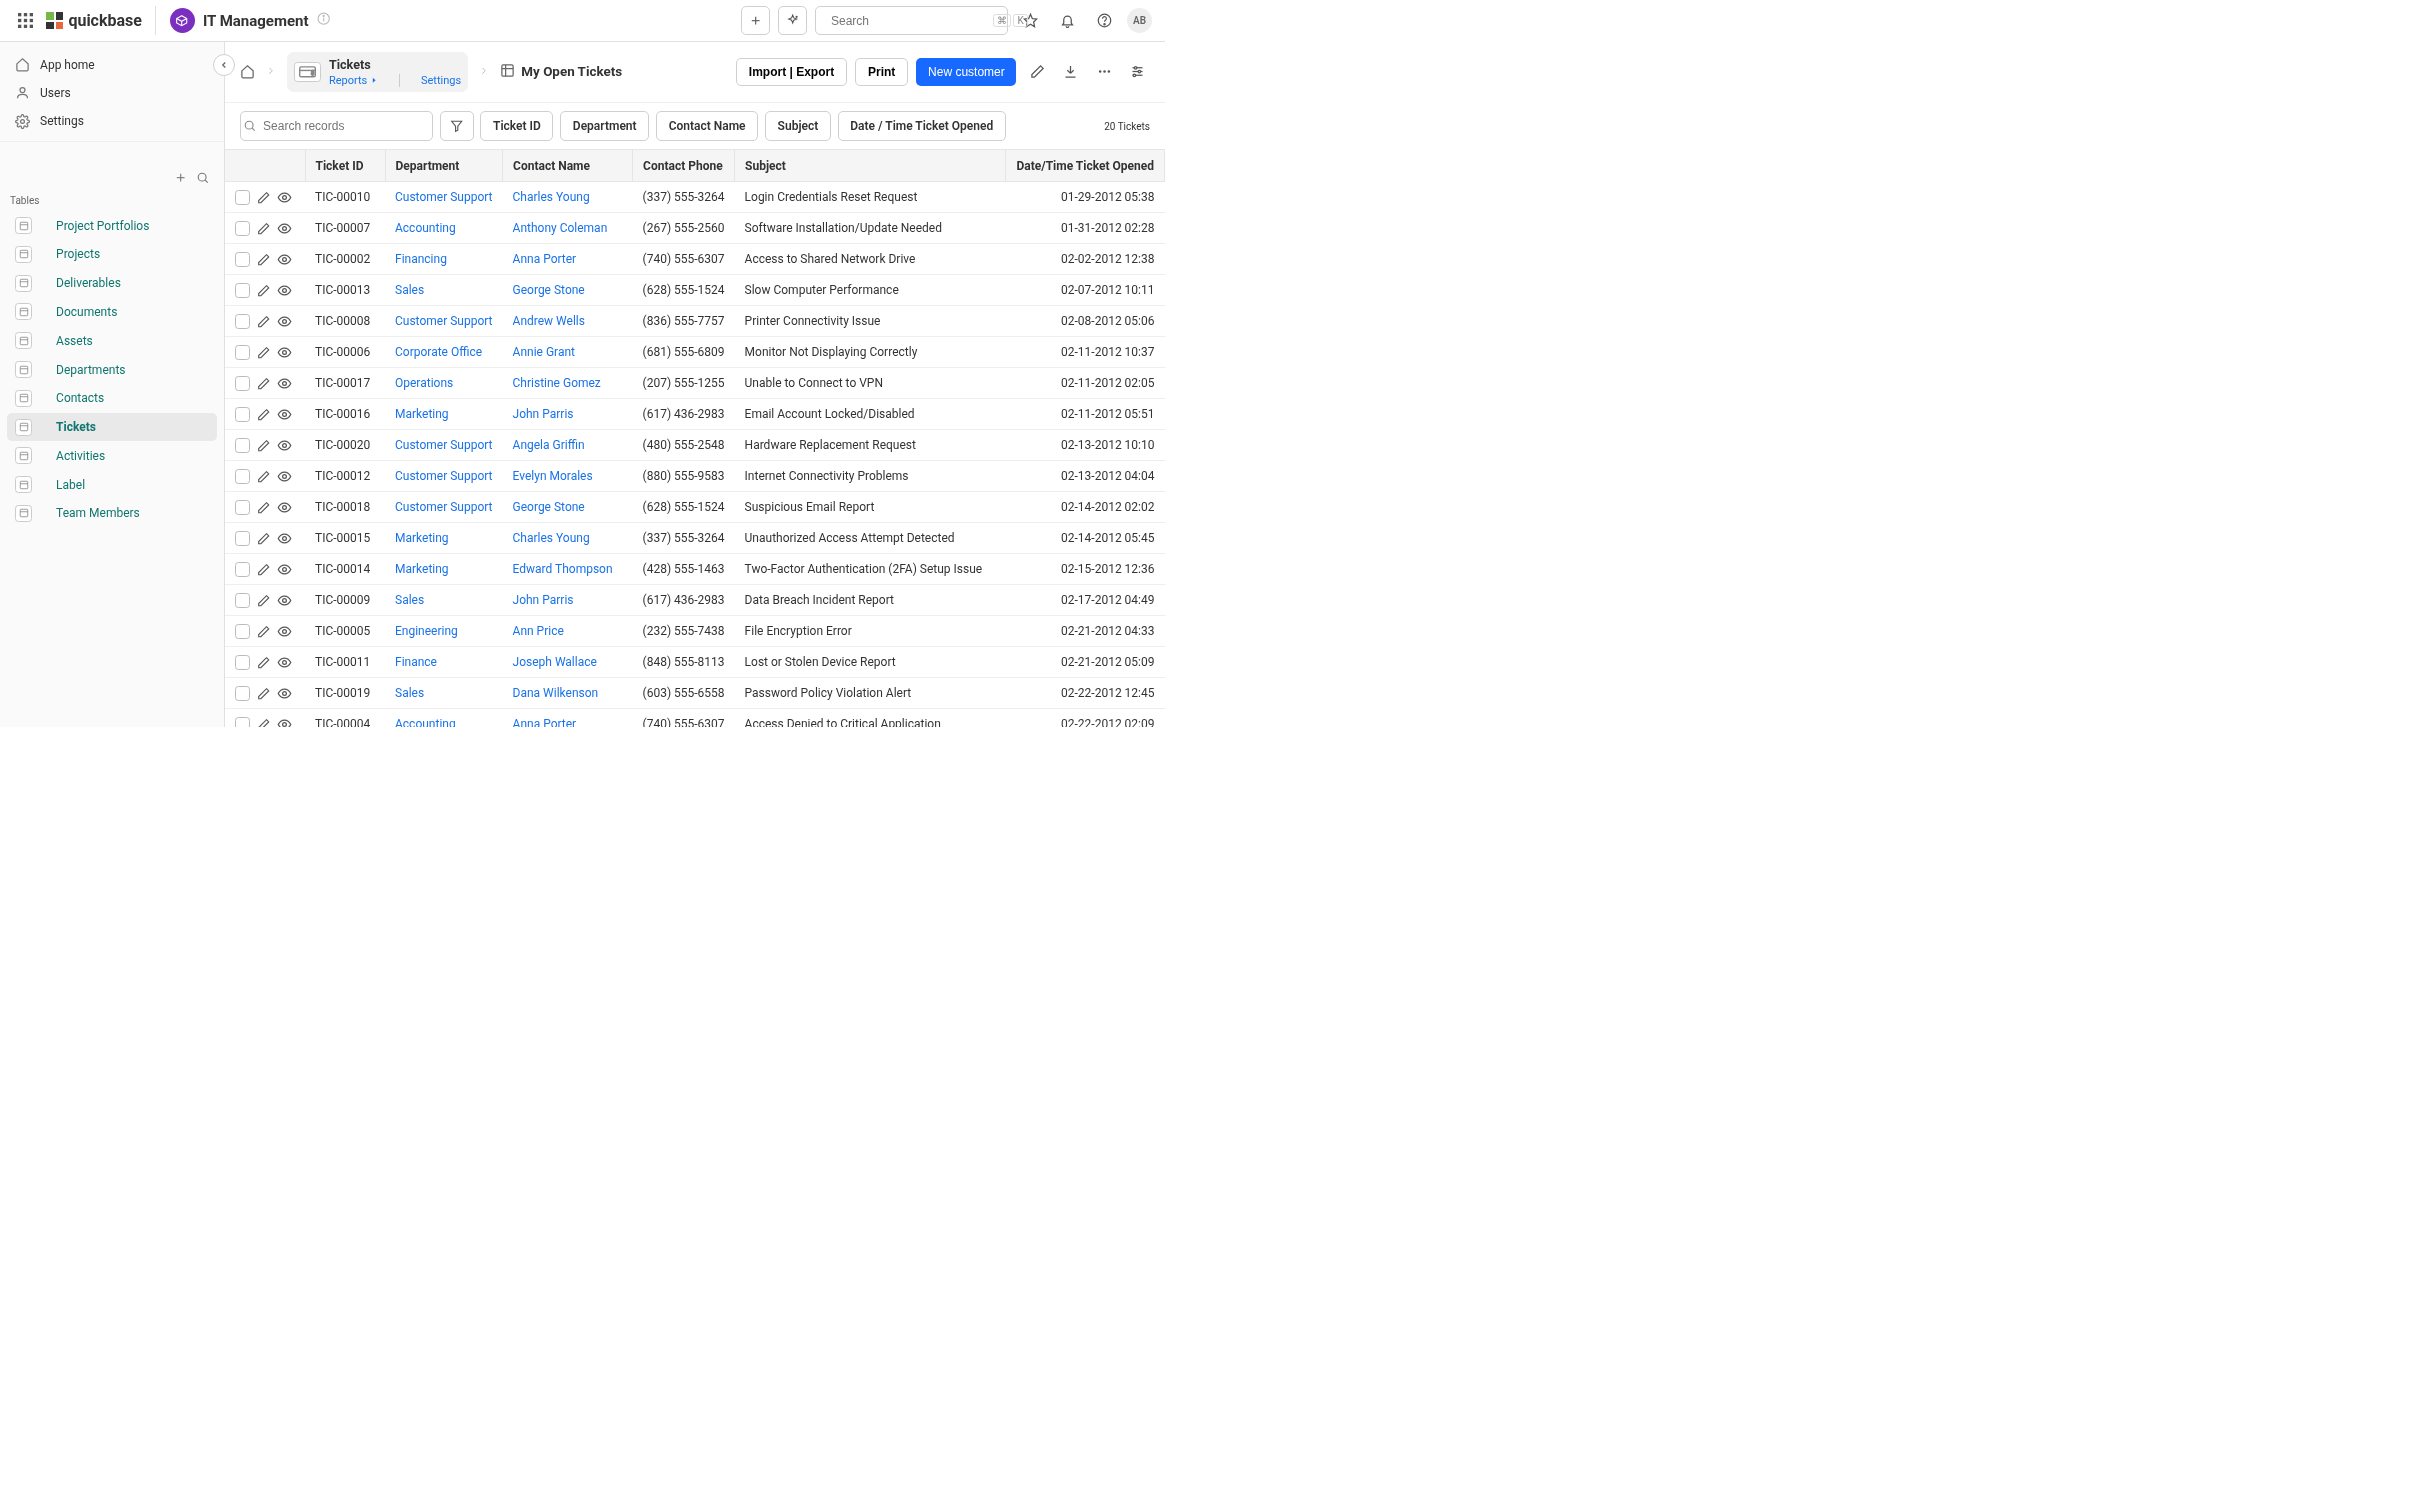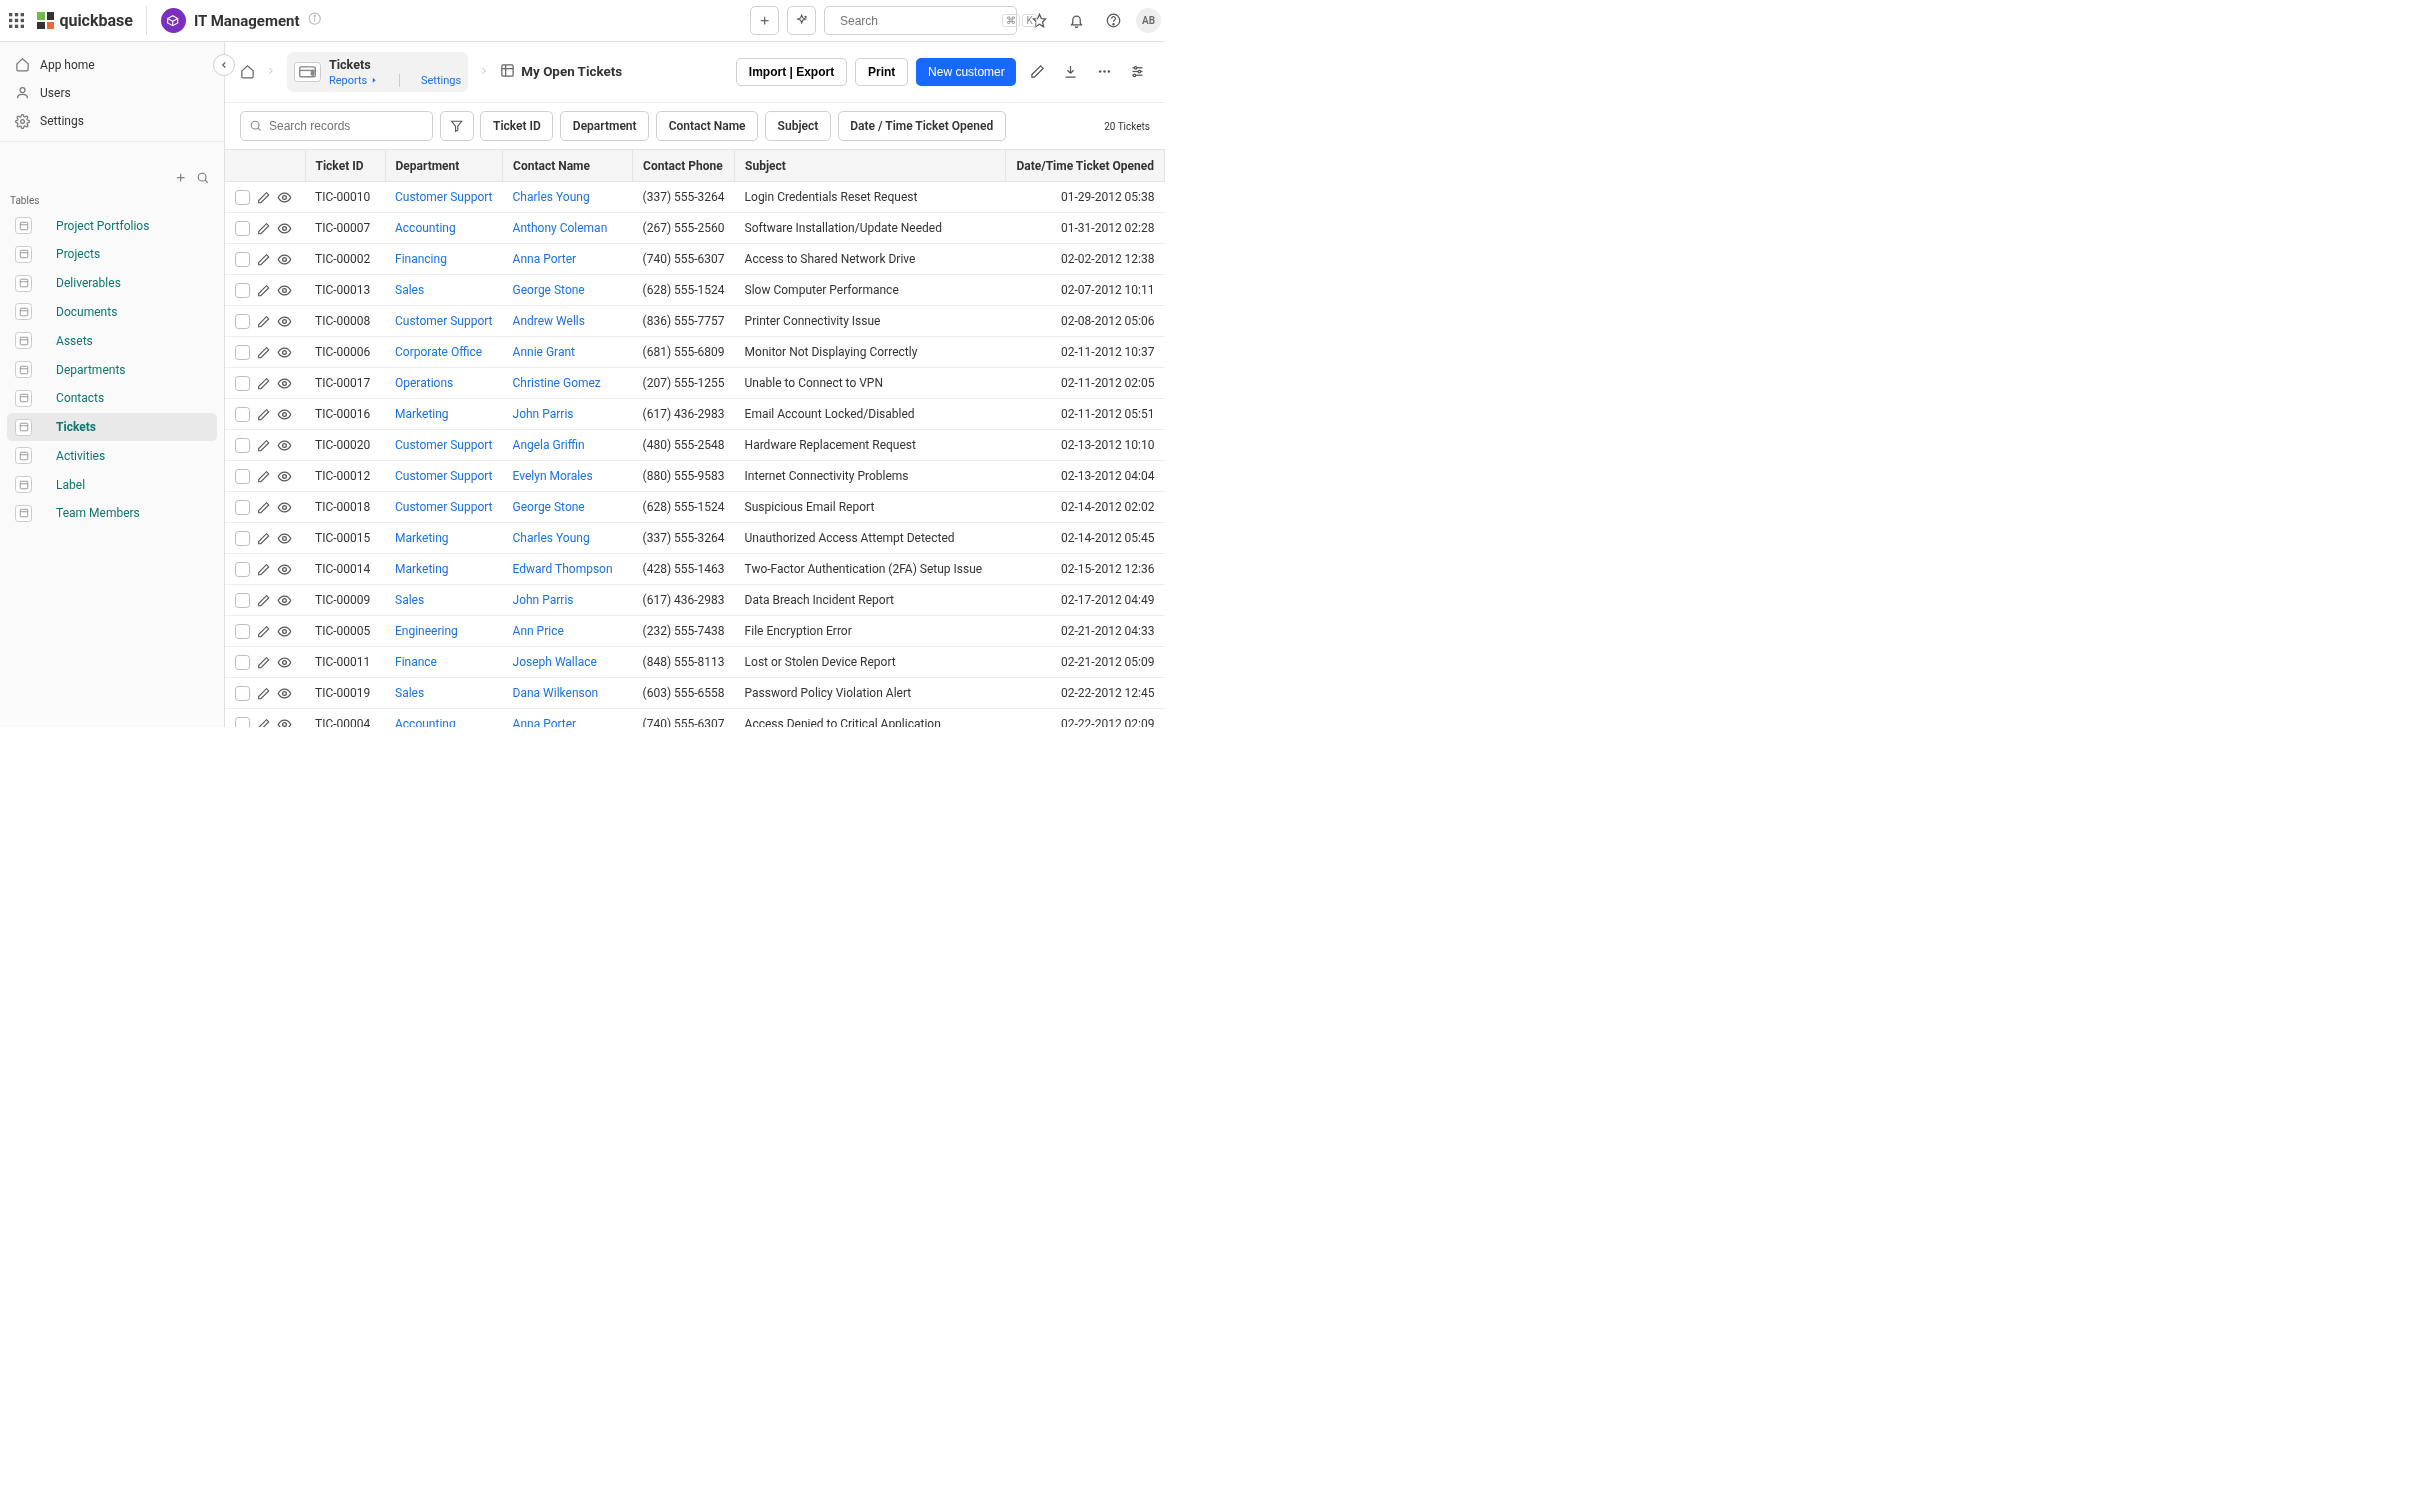--- a/index.html
+++ b/index.html
@@ -1,20 +1,20 @@
 <!DOCTYPE html>
 <html style="font-size:13.4px"><head>
 <meta charset="utf-8">
 <style>
   * { box-sizing: border-box; margin: 0; padding: 0; }
   body { font-family: -apple-system, BlinkMacSystemFont, "Segoe UI", Roboto, sans-serif; font-size: 12px; color: #333; background: #fff; overflow: hidden; }
   .root { display: flex; flex-direction: column; width: 1165px; height: 727px; }
 
   
-  .topbar { display: flex; align-items: center; height: 42px; border-bottom: 0.8px solid #e0e0e0; padding: 0 4px; gap: 8.4px; }
+  .topbar { display: flex; align-items: center; height: 42px; border-bottom: 0.8px solid #e0e0e0; padding: 0 13px; gap: 8.4px; }
   .topbar .apps-grid { width: 25px; height: 25px; display: flex; align-items: center; justify-content: center; cursor: pointer; color: #555; }
   .topbar .logo { display: flex; align-items: center; gap: 5px; font-weight: 700; font-size: 16px; }
   .logo-mark { width: 17px; height: 17px; position: relative; }
   .logo-mark span { position: absolute; width: 7.5px; height: 7.5px; }
   .logo-mark .tl { top:0; left:0; background:#74b74a; }
   .logo-mark .tr { top:0; right:0; background:#333; }
   .logo-mark .bl { bottom:0; left:0; background:#333; }
   .logo-mark .br { bottom:0; right:0; background:#e8683e; }
   .topbar .divider { width:0.8px; height:28.5px; background:#e0e0e0; margin:0 5px; }
   .app-pill { display:flex; align-items:center; gap:8.4px; }
@@ -61,21 +61,21 @@
   .crumb-links a { color:#1a73e8; text-decoration:none; cursor:pointer; display:flex; align-items:center; gap:2.5px; }
   .crumb-links .vline { width:0.8px; background:#ccc; }
   .report-name { display:flex; align-items:center; gap:6.7px; font-weight:700; font-size:13.4px; }
   .report-icon { color:#666; }
   .page-hdr .sp { flex:1; }
   .btn-o { height:28.5px; border:0.8px solid #d0d0d0; background:#fff; border-radius:5px; padding:0 11.7px; font-weight:600; cursor:pointer; font-size:12px; }
   .btn-p { height:28.5px; border:none; background:#1769ff; color:#fff; border-radius:5px; padding:0 11.7px; font-weight:400; cursor:pointer; font-size:12px; }
   .hdr-icon { width:25px; height:25px; display:flex; align-items:center; justify-content:center; cursor:pointer; color:#555; }
 
   .filter-bar { display:flex; align-items:center; padding:8.4px 15px; gap:6.7px; }
-  .f-search { display:flex; align-items:center; gap:6.7px; height:30px; border:0.8px solid #d0d0d0; border-radius:5px; padding:0 8px; width:193px; }
+  .f-search { display:flex; align-items:center; gap:6.7px; height:30px; border:0.8px solid #d0d0d0; border-radius:5px; padding:0 2px; width:193px; }
   .f-search input { border:none; outline:none; flex:1; font-size:12px; }
   .f-chip { height:30px; border:0.8px solid #d0d0d0; border-radius:5px; background:#fff; padding:0 11.7px; display:flex; align-items:center; font-weight:600; cursor:pointer; font-size:12px; }
   .f-chip.icon-only { width:34px; padding:0; justify-content:center; color:#555; }
   .filter-bar .sp { flex:1; }
   .count { color:#333; font-size:10px; }
 
   .grid-wrap { flex:1; overflow:auto; }
   table.grid { border-collapse:collapse; width:100%; }
   .grid th { background:#f5f5f5; border-top:0.8px solid #e5e5e5; border-bottom:0.8px solid #e5e5e5; border-right:0.8px solid #e5e5e5; text-align:left; padding:8.4px 10px; font-weight:700; color:#333; font-size:12px; white-space:nowrap; }
   .grid th:first-child { border-left:none; }

